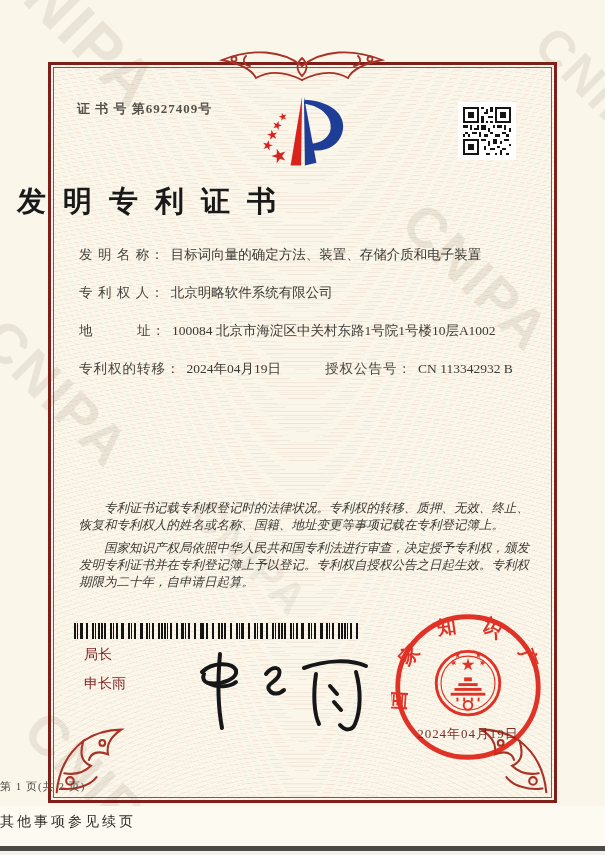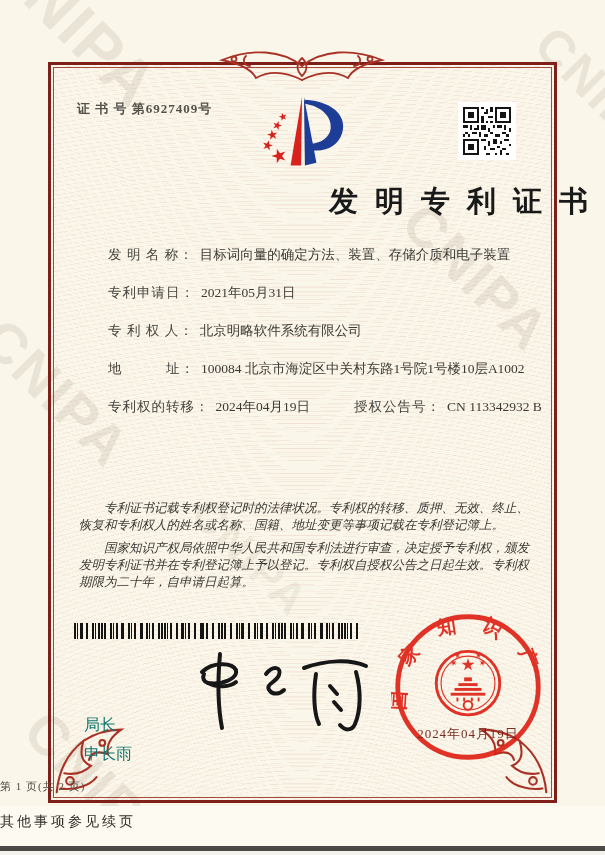--- a/index.html
+++ b/index.html
@@ -32,41 +32,41 @@
 
   .content{position:absolute;inset:0;z-index:4;}
 
   .cert-no{position:absolute;left:77px;top:100px;font-size:13px;color:#55524b;letter-spacing:1px;font-weight:bold;}
 
   .logo{position:absolute;left:240px;top:92px;width:126px;height:86px;}
   .qr-box{position:absolute;left:458px;top:102px;width:58px;height:58px;background:#fff;
           display:flex;align-items:center;justify-content:center;}
   .qr-box svg{width:48px;height:48px;}
 
-  .title{position:absolute;left:0;top:182px;width:100%;text-align:right;
+  .title{position:absolute;left:0;top:182px;width:100%;text-align:left;
          font-size:29px;font-weight:bold;color:#191919;letter-spacing:17px;padding-left:17px;
          box-sizing:border-box;}
 
   .fields{position:absolute;left:79px;top:246px;width:450px;font-size:13.5px;color:#403e39;}
-  .frow{margin-bottom:21px;line-height:17px;white-space:pre;margin-left:29px;}
+  .frow{margin-bottom:21px;line-height:17px;white-space:pre;}
   .flabel{letter-spacing:1px;color:#47453f;}
   .fvalue{margin-left:6px;color:#3c3a35;}
   .fpair2{margin-left:44px;}
 
   .body-text{position:absolute;left:79px;top:500px;width:450px;font-size:12.5px;
              line-height:17px;color:#3b3934;font-style:italic;text-align:justify;}
   .body-text p{margin:0 0 6px 0;text-indent:2em;}
 
   .barcode{position:absolute;left:74px;top:623px;width:284px;height:16px;
      background:
        repeating-linear-gradient(90deg,#141414 0 2px,rgba(0,0,0,0) 2px 6px),
        repeating-linear-gradient(90deg,rgba(0,0,0,0) 0 3px,#141414 3px 4px,rgba(0,0,0,0) 4px 9px),
        repeating-linear-gradient(90deg,rgba(0,0,0,0) 0 7px,#141414 7px 9px,rgba(0,0,0,0) 9px 20px);}
 
-  .officer{position:absolute;left:84px;top:710px;font-size:16px;line-height:29px;color:#0f766e;}
+  .officer{position:absolute;left:84px;top:640px;font-size:14px;line-height:29px;color:#7f1d1d;}
   .signature{position:absolute;left:158px;top:644px;width:232px;height:96px;}
 
   .seal{position:absolute;left:391px;top:610px;width:154px;height:154px;z-index:5;opacity:0.93;}
 
   .page-info{position:absolute;left:0;top:779px;width:100%;
              font-size:11px;color:#4c4a44;letter-spacing:1px;}
 
   .bottom-strip{position:absolute;left:0;top:806px;width:605px;height:40px;background:#fdfaf1;z-index:2;}
   .cont-note{position:absolute;left:0;top:813px;width:100%;text-align:left;font-size:14px;
              color:#2f2d28;letter-spacing:3px;z-index:4;}
@@ -193,21 +193,20 @@
           <rect x="16" y="19" width="1" height="2"></rect>
             <rect x="19" y="20" width="1" height="1"></rect>
         </g>
       </svg>
     </div>
 
     <div class="title">发明专利证书</div>
 
     <div class="fields">
       <div class="frow"><span class="flabel">发 明 名 称：</span><span class="fvalue">目标词向量的确定方法、装置、存储介质和电子装置</span></div>
-      <div class="frow"><span class="flabel">专利申请日：</span><span class="fvalue">2021年05月31日</span></div>
       <div class="frow"><span class="flabel">专 利 权 人：</span><span class="fvalue">北京明略软件系统有限公司</span></div>
       <div class="frow"><span class="flabel">地　　　址：</span><span class="fvalue">100084 北京市海淀区中关村东路1号院1号楼10层A1002</span></div>
       <div class="frow"><span class="flabel">专利权的转移：</span><span class="fvalue">2024年04月19日</span><span class="flabel fpair2">授权公告号：</span><span class="fvalue">CN 113342932 B</span></div>
     </div>
 
     <div class="body-text">
       <p>专利证书记载专利权登记时的法律状况。专利权的转移、质押、无效、终止、恢复和专利权人的姓名或名称、国籍、地址变更等事项记载在专利登记簿上。</p>
       <p>国家知识产权局依照中华人民共和国专利法进行审查，决定授予专利权，颁发发明专利证书并在专利登记簿上予以登记。专利权自授权公告之日起生效。专利权期限为二十年，自申请日起算。</p>
     </div>
 

